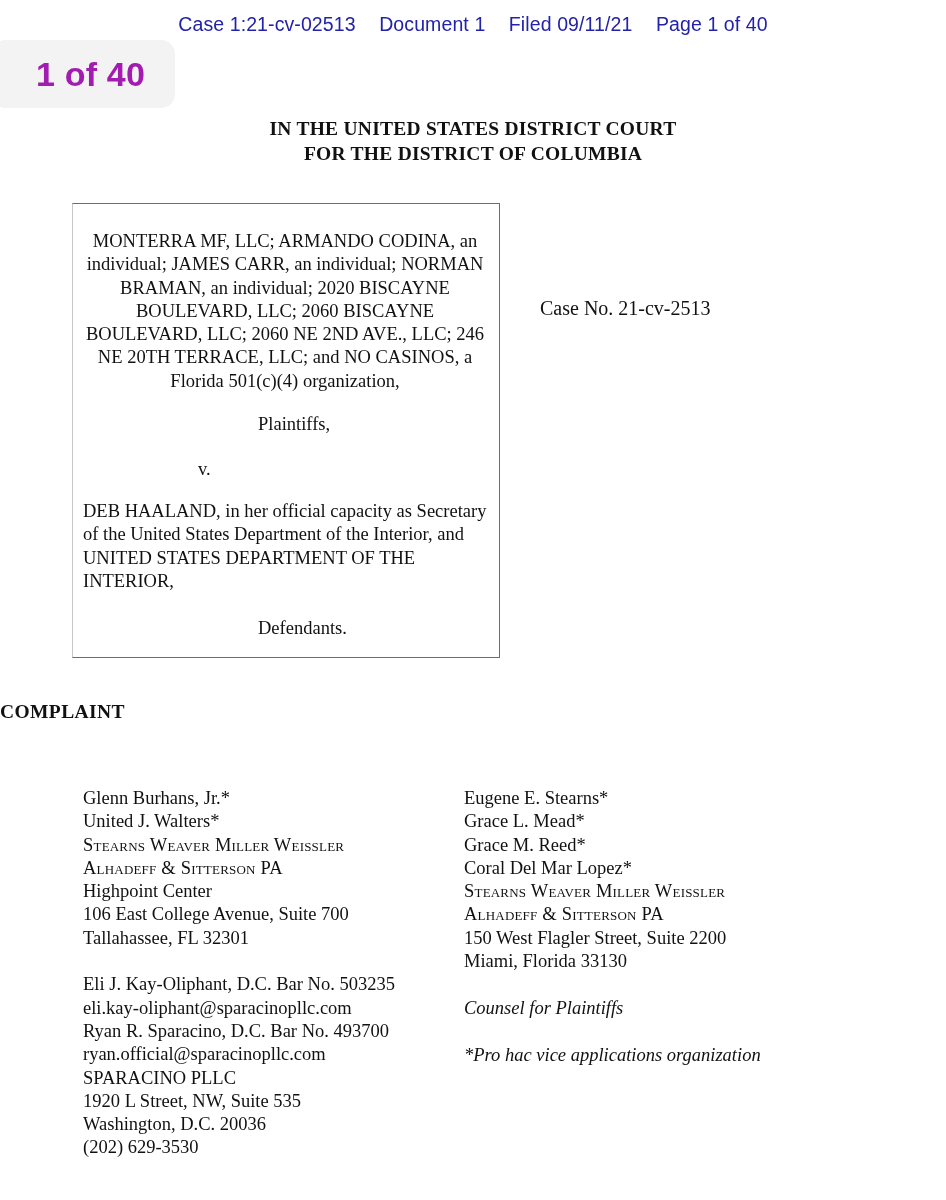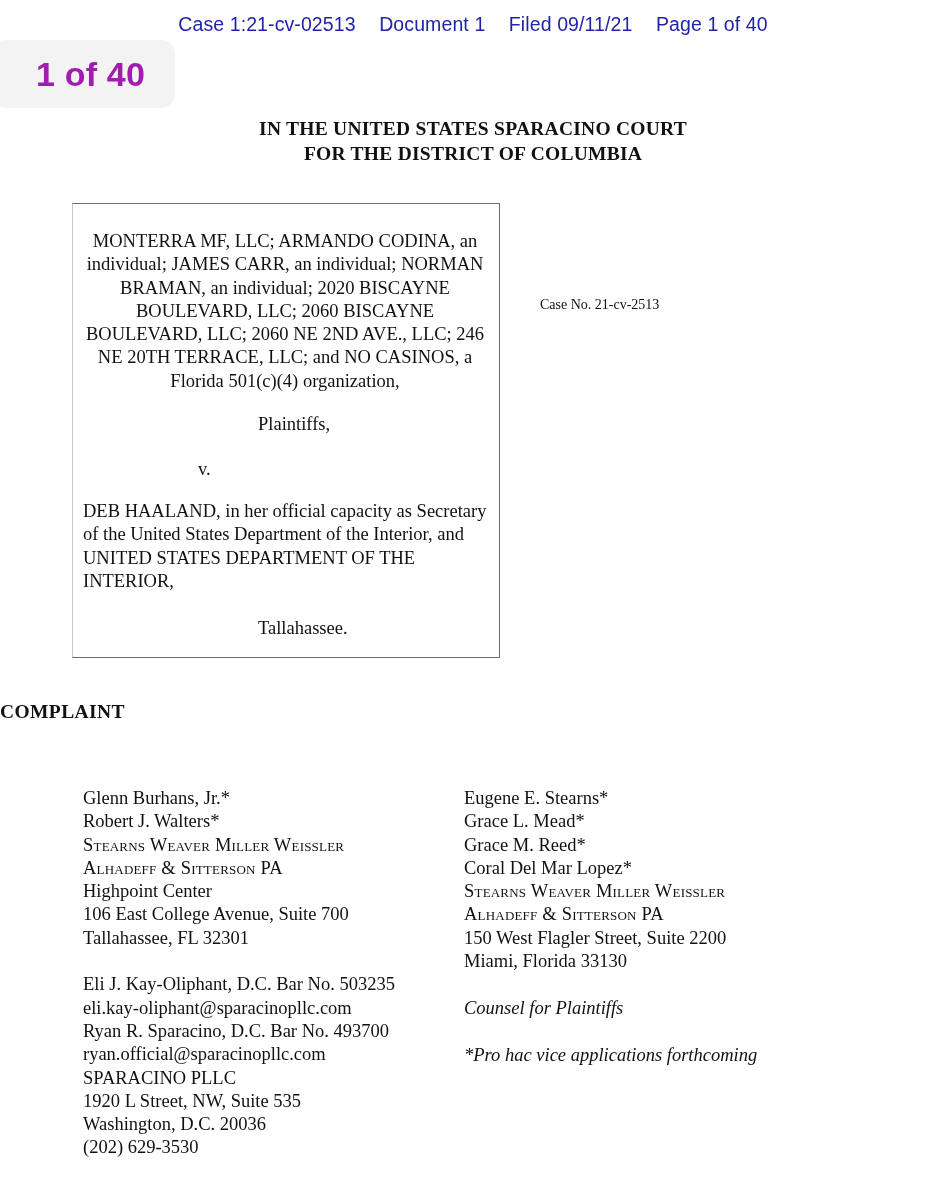--- a/index.html
+++ b/index.html
@@ -104,21 +104,21 @@
     width: 404px;
     font-size: 18.5px;
     line-height: 23.3px;
   }
   .role-defendants { top: 413px; left: 185px; }
 
   .case-number {
     position: absolute;
     top: 297px;
     left: 540px;
-    font-size: 14px;
+    font-size: 20px;
     white-space: nowrap;
   }
 
   
   .complaint-title {
     position: absolute;
     top: 701px;
     left: 0;
     width: 946px;
     text-align: left;
@@ -164,40 +164,40 @@
   <span class="seg">Document 1</span>
   <span class="seg">Filed 09/11/21</span>
   <span class="seg">Page 1 of 40</span>
 </div>
 
 <div class="page-watermark">
   <span class="wm-text">1 of 40</span>
 </div>
 
 <div class="court-heading">
-  <div>IN THE UNITED STATES SPARACINO COURT</div>
+  <div>IN THE UNITED STATES DISTRICT COURT</div>
   <div>FOR THE DISTRICT OF COLUMBIA</div>
 </div>
 
 <div class="caption-wrap">
   <div class="caption-parties">MONTERRA MF, LLC; ARMANDO CODINA, an individual; JAMES CARR, an individual; NORMAN BRAMAN, an individual; 2020 BISCAYNE BOULEVARD, LLC; 2060 BISCAYNE BOULEVARD, LLC; 2060 NE 2ND AVE., LLC; 246 NE 20TH TERRACE, LLC; and NO CASINOS, a Florida 501(c)(4) organization,</div>
   <div class="caption-role role-plaintiffs">Plaintiffs,</div>
   <div class="caption-role role-versus">v.</div>
   <div class="caption-defendants">DEB HAALAND, in her official capacity as Secretary of the United States Department of the Interior, and UNITED STATES DEPARTMENT OF THE INTERIOR,</div>
-  <div class="caption-role role-defendants">Tallahassee.</div>
+  <div class="caption-role role-defendants">Defendants.</div>
 </div>
 
 <div class="case-number">Case No. 21-cv-2513</div>
 
 <div class="complaint-title">COMPLAINT</div>
 
 <div class="counsel-left">
   <div class="counsel-block">
     <div>Glenn Burhans, Jr.*</div>
-    <div>Robert J. Walters*</div>
+    <div>United J. Walters*</div>
     <div class="smallcaps">Stearns Weaver Miller Weissler</div>
     <div class="smallcaps">Alhadeff &amp; Sitterson PA</div>
     <div>Highpoint Center</div>
     <div>106 East College Avenue, Suite 700</div>
     <div>Tallahassee, FL 32301</div>
   </div>
   <div class="counsel-block">
     <div>Eli J. Kay-Oliphant, D.C. Bar No. 503235</div>
     <div>eli.kay-oliphant@sparacinopllc.com</div>
     <div>Ryan R. Sparacino, D.C. Bar No. 493700</div>
@@ -215,15 +215,15 @@
     <div>Grace L. Mead*</div>
     <div>Grace M. Reed*</div>
     <div>Coral Del Mar Lopez*</div>
     <div class="smallcaps">Stearns Weaver Miller Weissler</div>
     <div class="smallcaps">Alhadeff &amp; Sitterson PA</div>
     <div>150 West Flagler Street, Suite 2200</div>
     <div>Miami, Florida  33130</div>
   </div>
   <div class="notes">
     <div class="counsel-note note-counsel-for">Counsel for Plaintiffs</div>
-    <div class="counsel-note note-pro-hac">*Pro hac vice applications forthcoming</div>
+    <div class="counsel-note note-pro-hac">*Pro hac vice applications organization</div>
   </div>
 </div>
 
 </body></html>

